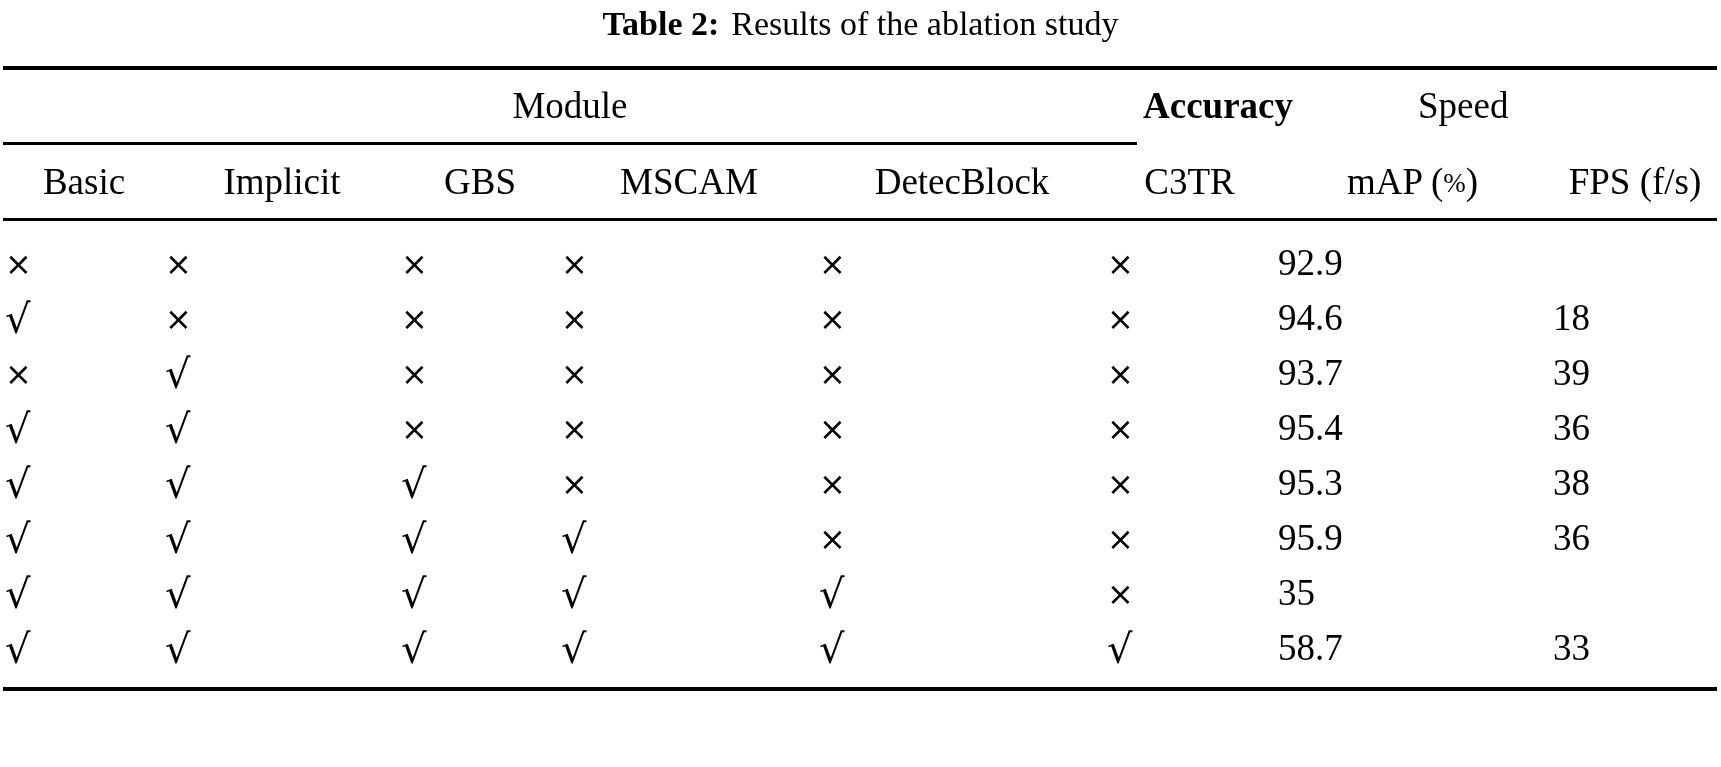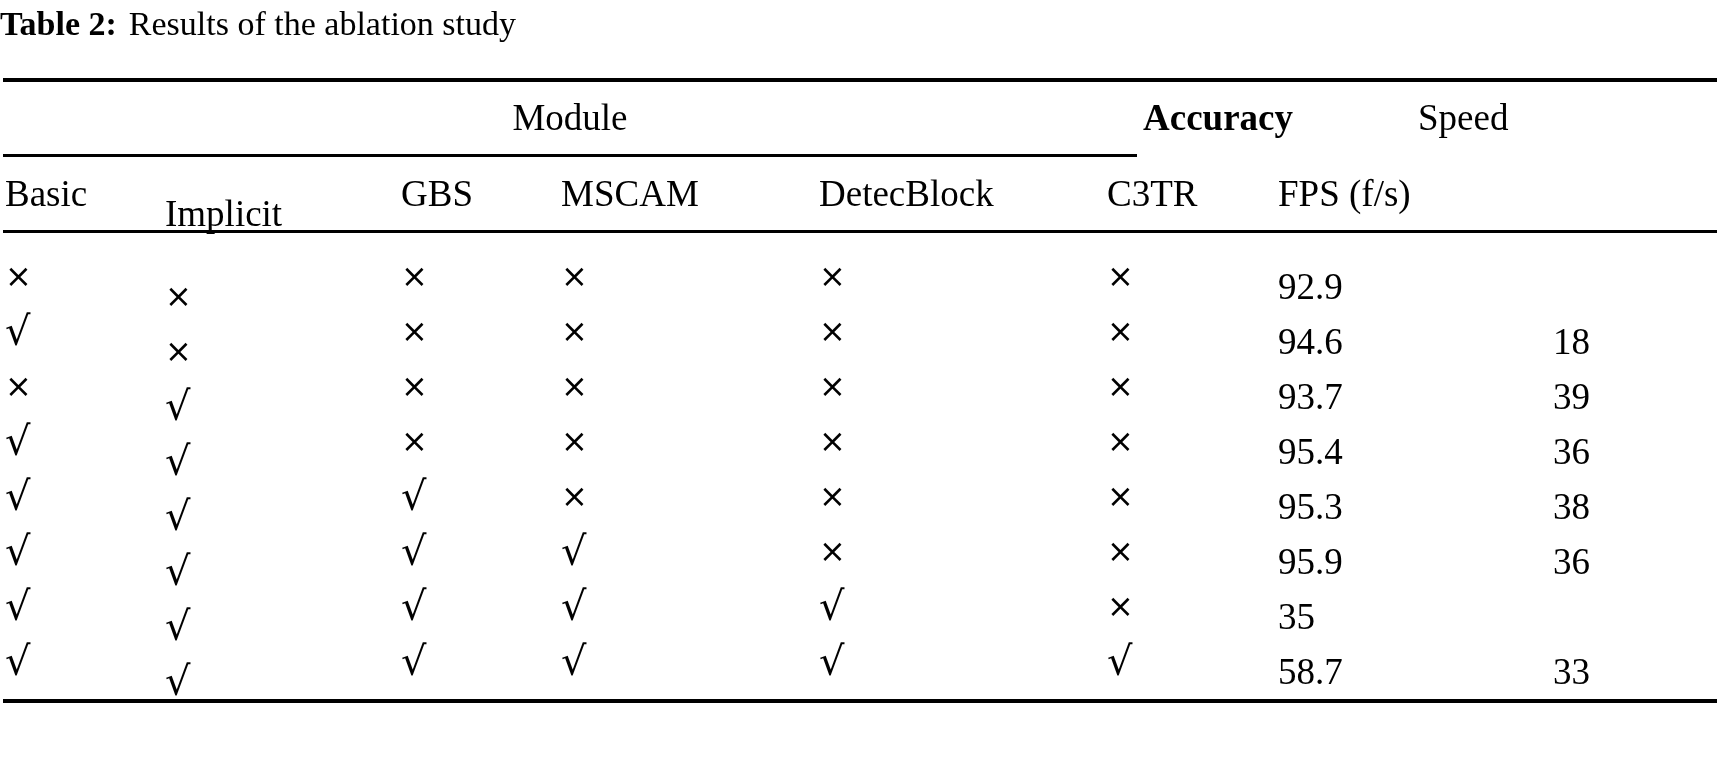--- a/index.html
+++ b/index.html
@@ -21,36 +21,37 @@
     height: 767px;
     box-sizing: border-box;
   }
 
   
   .caption {
     position: absolute;
     top: 2px;
     left: 0;
     width: 1721px;
+    text-align: center;
     font-size: 34px;
     line-height: 44px;
     white-space: nowrap;
   }
   .caption .cap-label {
     font-weight: bold;
   }
   .caption .cap-text {
     font-weight: normal;
   }
   .cap-gap { display: inline-block; width: 12px; }
 
   
   .tbl {
     position: absolute;
-    top: 78px;
+    top: 66px;
     left: 3px;
     width: 1714px;
   }
 
   .rule {
     width: 100%;
     background: #000;
     height: 4px;
   }
   .rule.thin { height: 3px; }
@@ -73,21 +74,21 @@
 
   
   .row {
     display: flex;
     align-items: flex-start;
     width: 100%;
   }
 
   
   .c-basic      { width: 160px; }
-  .c-implicit   { width: 236px; margin-top: 20px; }
+  .c-implicit   { width: 236px; }
   .c-gbs        { width: 160px; }
   .c-mscam      { width: 258px; }
   .c-detecblock { width: 288px; }
   .c-c3tr       { width: 167px; }
   .c-map        { width: 275px; }
   .c-fps        { width: 170px; font-family: Liberation Serif, serif; }
 
   
   .grouprow {
     height: 72px;
@@ -108,20 +109,21 @@
     width: 170px;
     padding-left: 6px;
     box-sizing: border-box;
   }
 
   
   .subrow {
     height: 73px;
     font-size: 37px;
     line-height: 73px;
+    text-align: center;
   }
   .subrow > div {
     padding-left: 2px;
     box-sizing: border-box;
     white-space: nowrap;
   }
   .subrow .c-map, .subrow .c-fps { padding-left: 6px; }
 
   .pct-sup {
     font-size: 27px;
@@ -132,21 +134,21 @@
   .datarow {
     height: 55px;
     font-size: 37px;
     line-height: 55px;
   }
   .datarow > div {
     padding-left: 2px;
     box-sizing: border-box;
     white-space: nowrap;
   }
-  .datarow .c-map, .datarow .c-fps { padding-left: 6px; margin-top: 12px; }
+  .datarow .c-map, .datarow .c-fps { padding-left: 6px; }
 
   .mark {
     display: inline-block;
     font-family: "DejaVu Sans", sans-serif;
     font-size: 33px;
     line-height: 55px;
   }
   .mark.check {
     font-size: 40px;
     position: relative;
@@ -182,20 +184,21 @@
       <div class="span-rule"></div>
     </div>
 
     <div class="row subrow">
       <div class="c-basic">Basic</div>
       <div class="c-implicit">Implicit</div>
       <div class="c-gbs">GBS</div>
       <div class="c-mscam">MSCAM</div>
       <div class="c-detecblock">DetecBlock</div>
       <div class="c-c3tr">C3TR</div>
+      <div class="c-map"><span>mAP (</span><span class="pct-sup">%</span><span>)</span></div>
       <div class="c-fps">FPS (f/s)</div>
     </div>
 
     <div class="rule thin"></div>
 
     <div class="body-pad-top"></div>
 
     <div id="tbody">
         <div class="row datarow">
     <div class="c-basic"><span class="mark cross">×</span></div>

